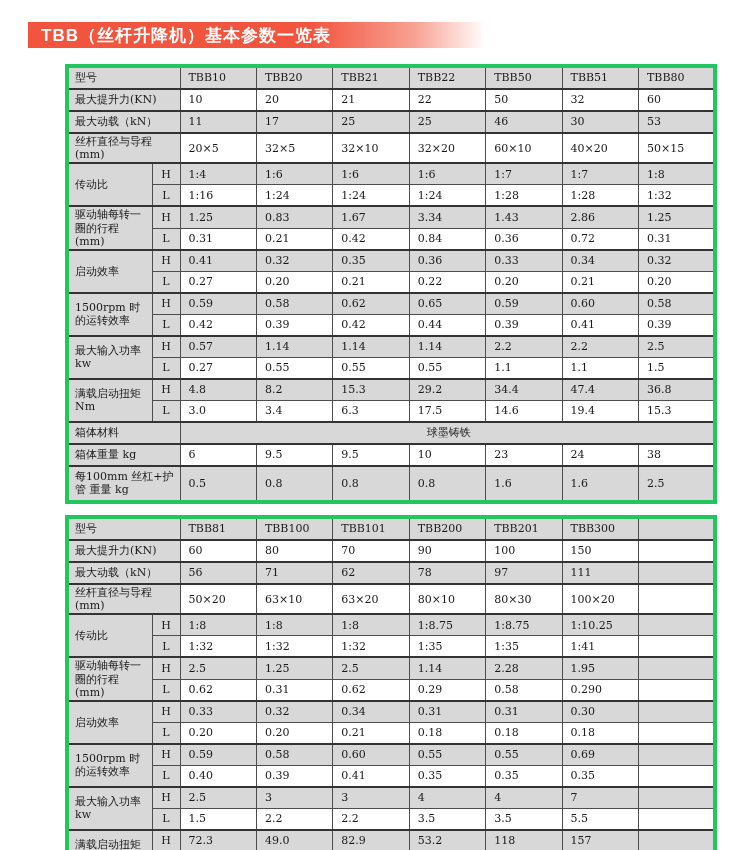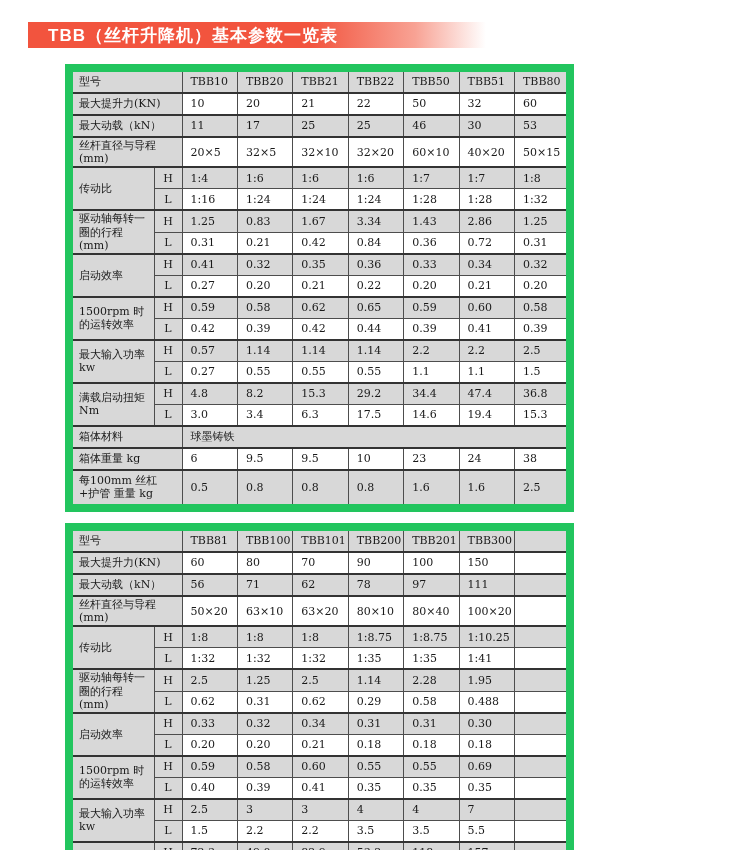--- a/index.html
+++ b/index.html
@@ -4,38 +4,38 @@
 <style>
   html,body{margin:0;padding:0;}
   body{
     width:750px;height:850px;background:#ffffff;position:relative;overflow:hidden;
     font-family:"DejaVu Serif","Liberation Serif",serif;color:#1a1a1a;
   }
   .title-bar{
     position:absolute;left:28px;top:22px;width:472px;height:26px;box-sizing:border-box;
     background:linear-gradient(90deg,#f2543e 0%,#f2543e 60%,#f8a294 82%,#ffffff 97%);
     color:#ffffff;font-family:"Liberation Sans",sans-serif;font-weight:bold;
-    font-size:17px;line-height:27px;padding-left:20px;letter-spacing:1px;white-space:nowrap;
+    font-size:17px;line-height:27px;padding-left:13px;letter-spacing:1px;white-space:nowrap;
   }
   .tables-wrap{position:absolute;left:65px;top:64px;width:640px;}
   table.spec{
-    border-collapse:collapse;table-layout:fixed;width:509px;
-    font-size:11px;border:8px solid #22c55e;background:#ffffff;
+    border-collapse:collapse;table-layout:fixed;width:652px;
+    font-size:11px;border:4px solid #22c55e;background:#ffffff;
   }
   table.spec + table.spec{margin-top:11px;}
   td{
     border:1px solid #4d4d4d;height:18px;padding:1px 4px;vertical-align:middle;
     line-height:1.2;overflow:hidden;
   }
   tr.gs > td{border-top:2px solid #333333;}
   td.lbl{background:#d8d8d8;padding-left:6px;white-space:normal;}
   td.hl{background:#d8d8d8;text-align:center;padding:1px 2px;}
   td.data{background:#ffffff;padding-left:8px;white-space:nowrap;}
   tr.shade td.data{background:#d8d8d8;}
-  td.material{text-align:left;white-space:nowrap;}
+  td.material{text-align:center;white-space:nowrap;}
   tr.tall > td{height:31px;}
 </style>
 </head>
 <body>
 
 <div class="title-bar">
   <span>TBB（丝杆升降机）基本参数一览表</span>
 </div>
 
 <div class="tables-wrap">
@@ -287,21 +287,21 @@
           <td class="data">97</td>
           <td class="data">111</td>
           <td class="data"></td>
         </tr>
         <tr class="gs">
           <td class="lbl" colspan="2">丝杆直径与导程(mm)</td>
           <td class="data">50×20</td>
           <td class="data">63×10</td>
           <td class="data">63×20</td>
           <td class="data">80×10</td>
-          <td class="data">80×40</td>
+          <td class="data">80×30</td>
           <td class="data">100×20</td>
           <td class="data"></td>
         </tr>
         <tr class="gs shade">
           <td class="lbl" rowspan="2">传动比</td>
           <td class="hl">H</td>
           <td class="data">1:8</td>
           <td class="data">1:8</td>
           <td class="data">1:8</td>
           <td class="data">1:8.75</td>
@@ -330,21 +330,21 @@
           <td class="data">1.95</td>
           <td class="data"></td>
         </tr>
         <tr>
           <td class="hl">L</td>
           <td class="data">0.62</td>
           <td class="data">0.31</td>
           <td class="data">0.62</td>
           <td class="data">0.29</td>
           <td class="data">0.58</td>
-          <td class="data">0.488</td>
+          <td class="data">0.290</td>
           <td class="data"></td>
         </tr>
         <tr class="gs shade">
           <td class="lbl" rowspan="2">启动效率</td>
           <td class="hl">H</td>
           <td class="data">0.33</td>
           <td class="data">0.32</td>
           <td class="data">0.34</td>
           <td class="data">0.31</td>
           <td class="data">0.31</td>

